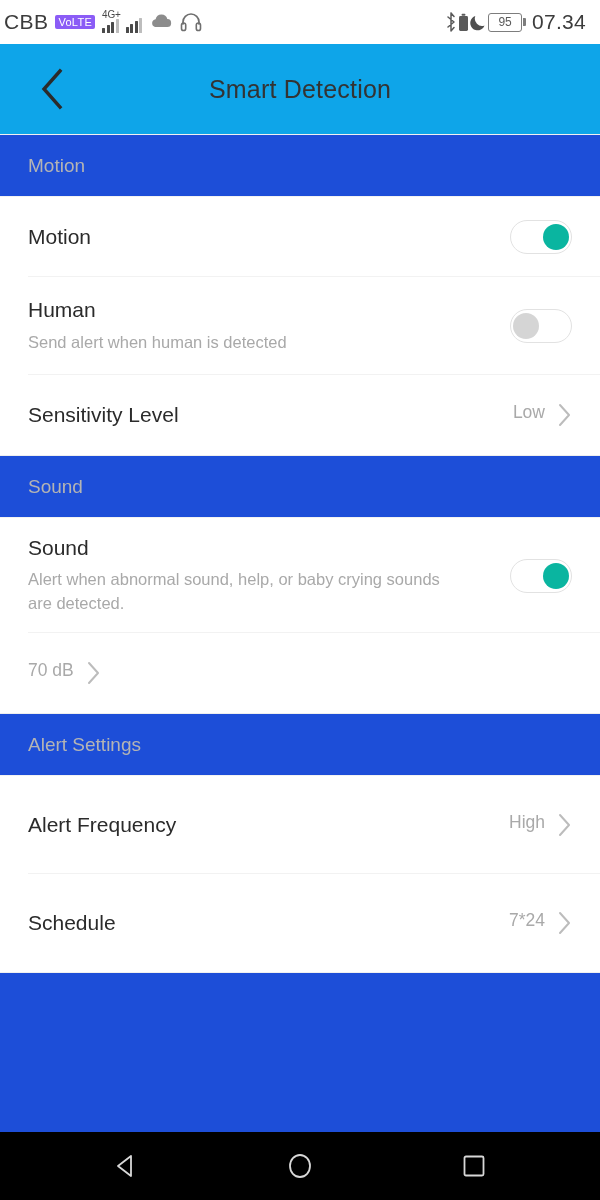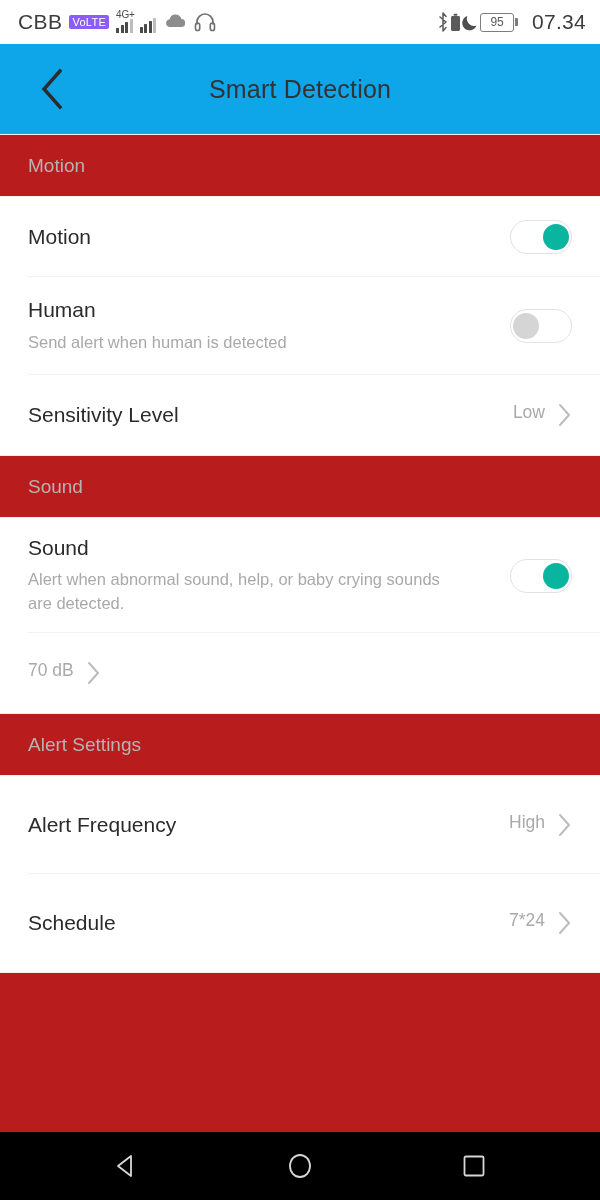--- a/index.html
+++ b/index.html
@@ -23,21 +23,21 @@
     flex-direction: column;
   }
 
   
   .statusbar {
     height: 44px;
     flex: 0 0 44px;
     display: flex;
     align-items: center;
     justify-content: space-between;
-    padding: 0 14px 0 18px;
+    padding: 0 14px 0 4px;
     box-sizing: border-box;
     background: #ffffff;
     color: #3a3a3a;
   }
   .sb-left, .sb-right {
     display: flex;
     align-items: center;
   }
   .sb-left { gap: 7px; }
   .sb-right { gap: 0; }
@@ -92,21 +92,21 @@
   .bars i:nth-child(4) { height: 14px; background: #bdbdbd; }
   .bars.second i:nth-child(1) { height: 6px; }
   .bars.second i:nth-child(2) { height: 9px; }
   .bars.second i:nth-child(3) { height: 12px; }
   .bars.second i:nth-child(4) { height: 15px; background: #bdbdbd; }
   .ico { display: block; }
   .time {
     font-size: 21px;
     color: #3c3c3c;
     letter-spacing: 0.3px;
-    margin-left: 14px;
+    margin-left: 6px;
   }
   .battbox {
     position: relative;
     display: flex;
     align-items: center;
   }
   .battbody {
     width: 32px;
     height: 17px;
     border: 1.6px solid #7d7d7d;
@@ -155,21 +155,21 @@
     width: 100%;
     text-align: center;
     font-size: 25px;
     color: #333333;
     letter-spacing: 0.2px;
   }
 
   
   .content {
     flex: 1 1 auto;
-    background: #b91c1c;
+    background: #1d4ed8;
     overflow: hidden;
   }
   .section-header {
     height: 62px;
     display: flex;
     align-items: center;
     padding-left: 28px;
     box-sizing: border-box;
     font-size: 19px;
     color: #b4b4b4;

